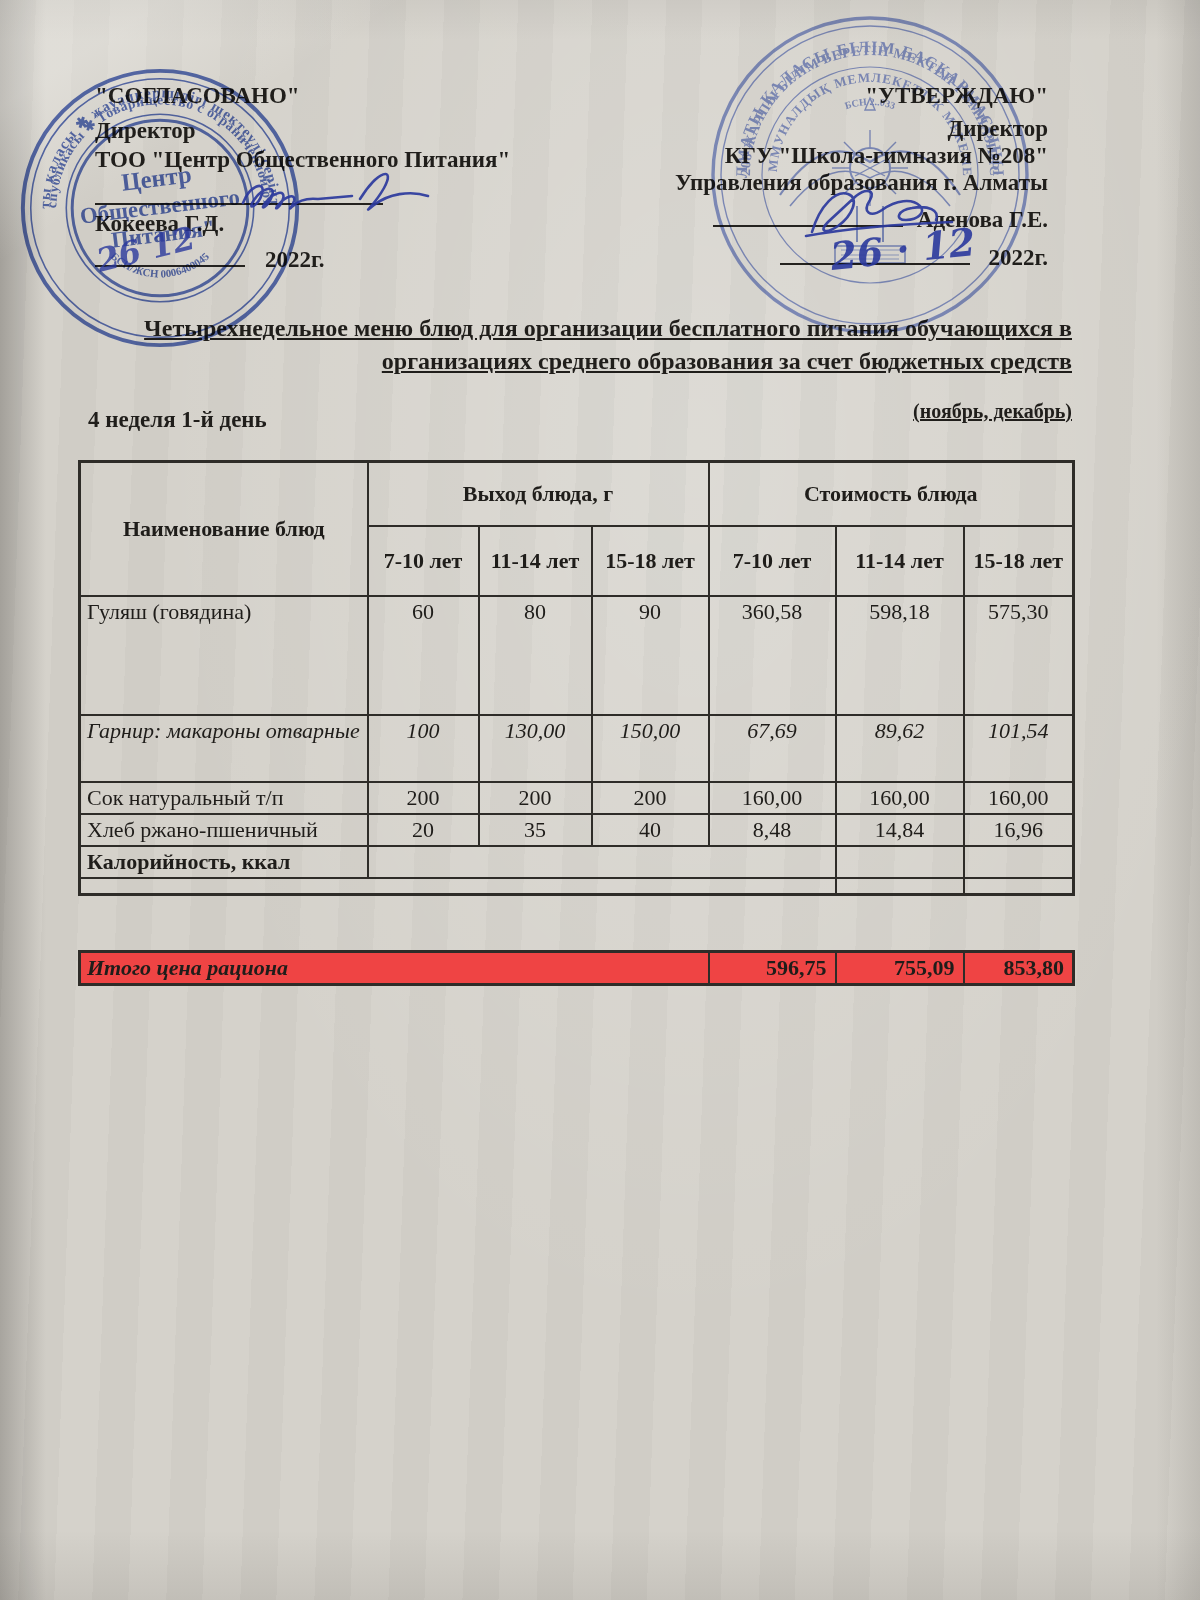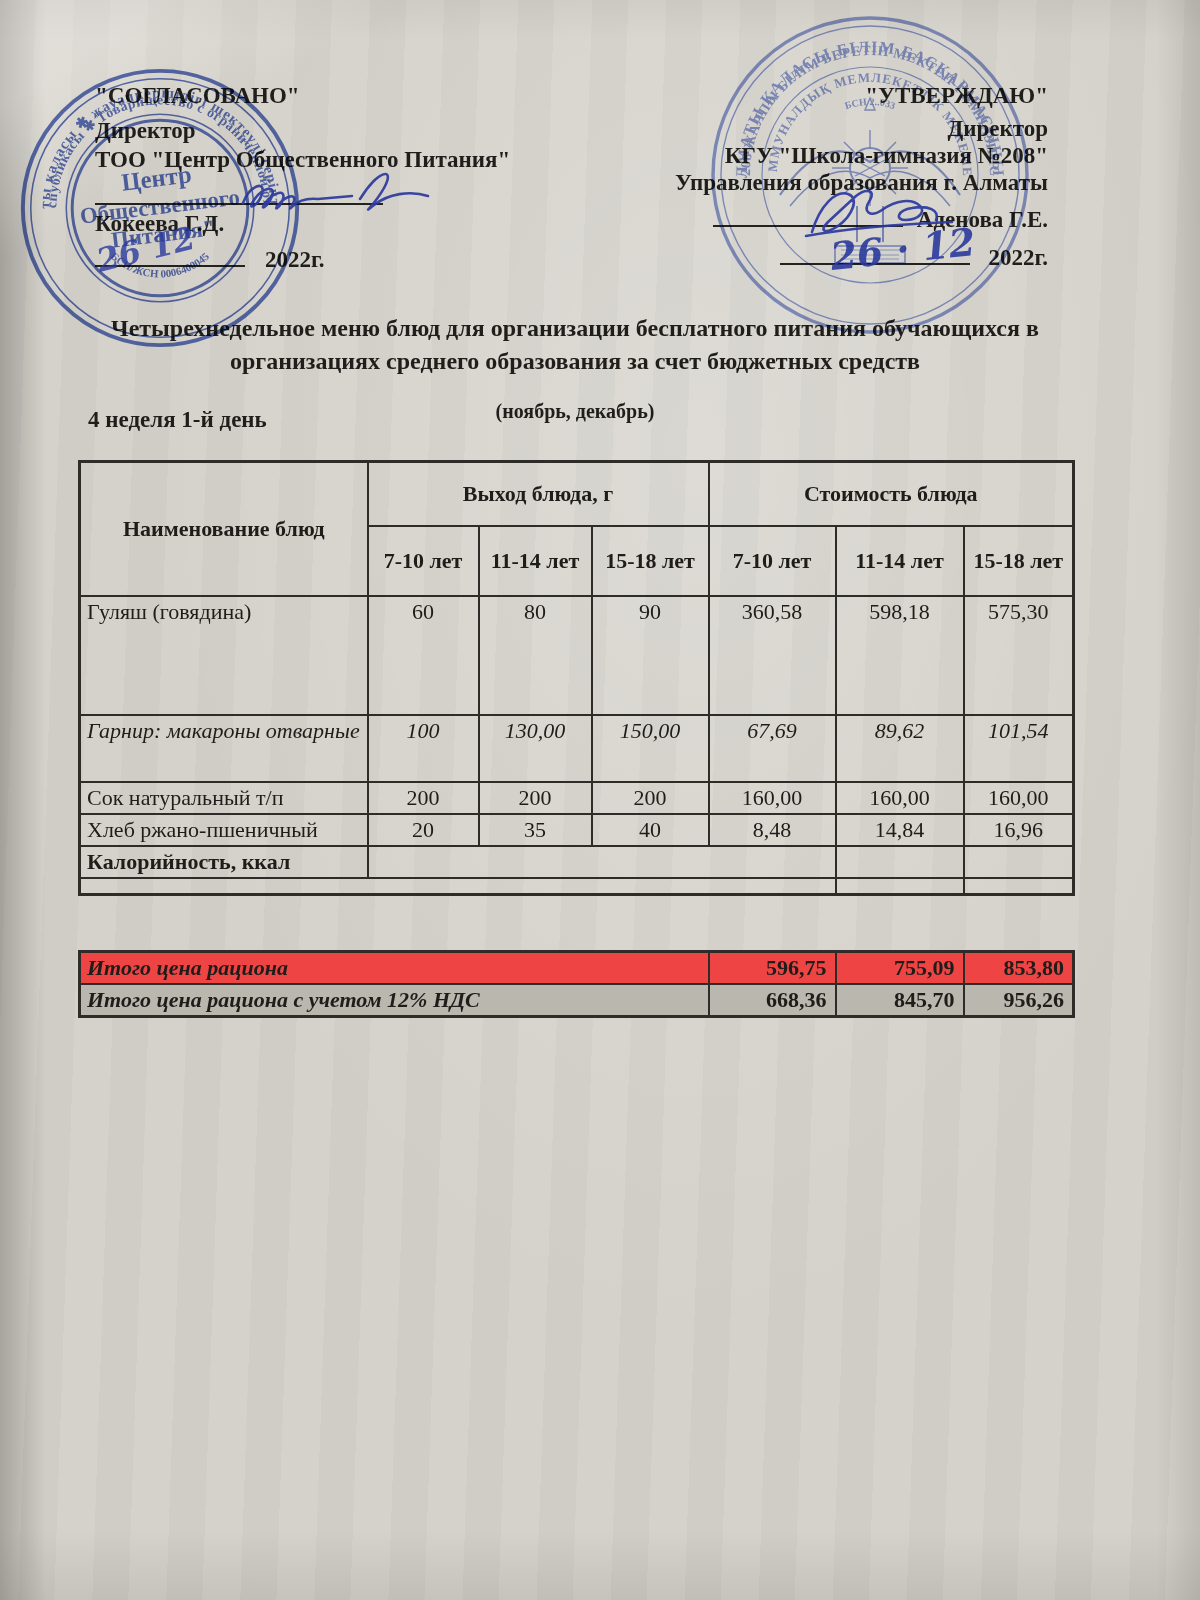--- a/index.html
+++ b/index.html
@@ -27,21 +27,21 @@
   .shade.foldlight{
     background:linear-gradient(147deg, rgba(245,244,240,0.35) 0 90px, rgba(245,244,240,0) 220px);
   }
 
   .ink{color:#201e1b;}
   .blk{position:absolute;}
   .line30{line-height:31px;}
   .appr{font-size:23px;font-weight:700;white-space:nowrap;}
   .uline{display:inline-block;border-bottom:2px solid #24221f;}
 
-  .title-wrap{position:absolute;left:78px;top:312px;width:994px;text-align:center;}
+  .title-wrap{position:absolute;left:78px;top:312px;width:994px;text-align:right;text-decoration:underline;}
   .title-line{font-size:24px;font-weight:700;line-height:33px;}
   .title-sub{font-size:20px;font-weight:700;margin-top:22px;}
   .weekday{position:absolute;left:88px;top:407px;font-size:23px;font-weight:700;}
 
   table{border-collapse:collapse;table-layout:fixed;}
   .menu-table{position:absolute;left:78px;top:460px;}
   .totals-table{position:absolute;left:78px;top:950px;}
   td,th{border:2px solid #2e2c28;font-size:22px;color:#1f1d1a;
         padding:2px 6px;vertical-align:top;overflow:hidden;}
   .menu-table,.totals-table{border:3px solid #2e2c28;}
@@ -180,26 +180,20 @@
         <col style="width:127px">
         <col style="width:128px">
         <col style="width:110px">
     </colgroup>
     <tbody>
         <tr style="height:26px;">
       <td>Итого цена рациона</td>
       <td class="tot-num">596,75</td>
       <td class="tot-num">755,09</td>
       <td class="tot-num">853,80</td>
-    </tr>
-    <tr class="t2" style="height:27px;">
-      <td>Итого цена рациона с учетом 12% НДС</td>
-      <td class="tot-num">668,36</td>
-      <td class="tot-num">845,70</td>
-      <td class="tot-num">956,26</td>
     </tr>
   </tbody>
     </table>
 
   <svg class="stamp" style="left:12px;top:60px;opacity:.82;" width="296" height="296" viewBox="0 0 300 300">
     <g stroke="#3c57b6" fill="none">
       <circle cx="150" cy="150" r="139" stroke-width="4"></circle>
       <circle cx="150" cy="150" r="131" stroke-width="1.6"></circle>
       <circle cx="150" cy="150" r="95" stroke-width="1.6"></circle>
       <circle cx="150" cy="150" r="89" stroke-width="3"></circle>

